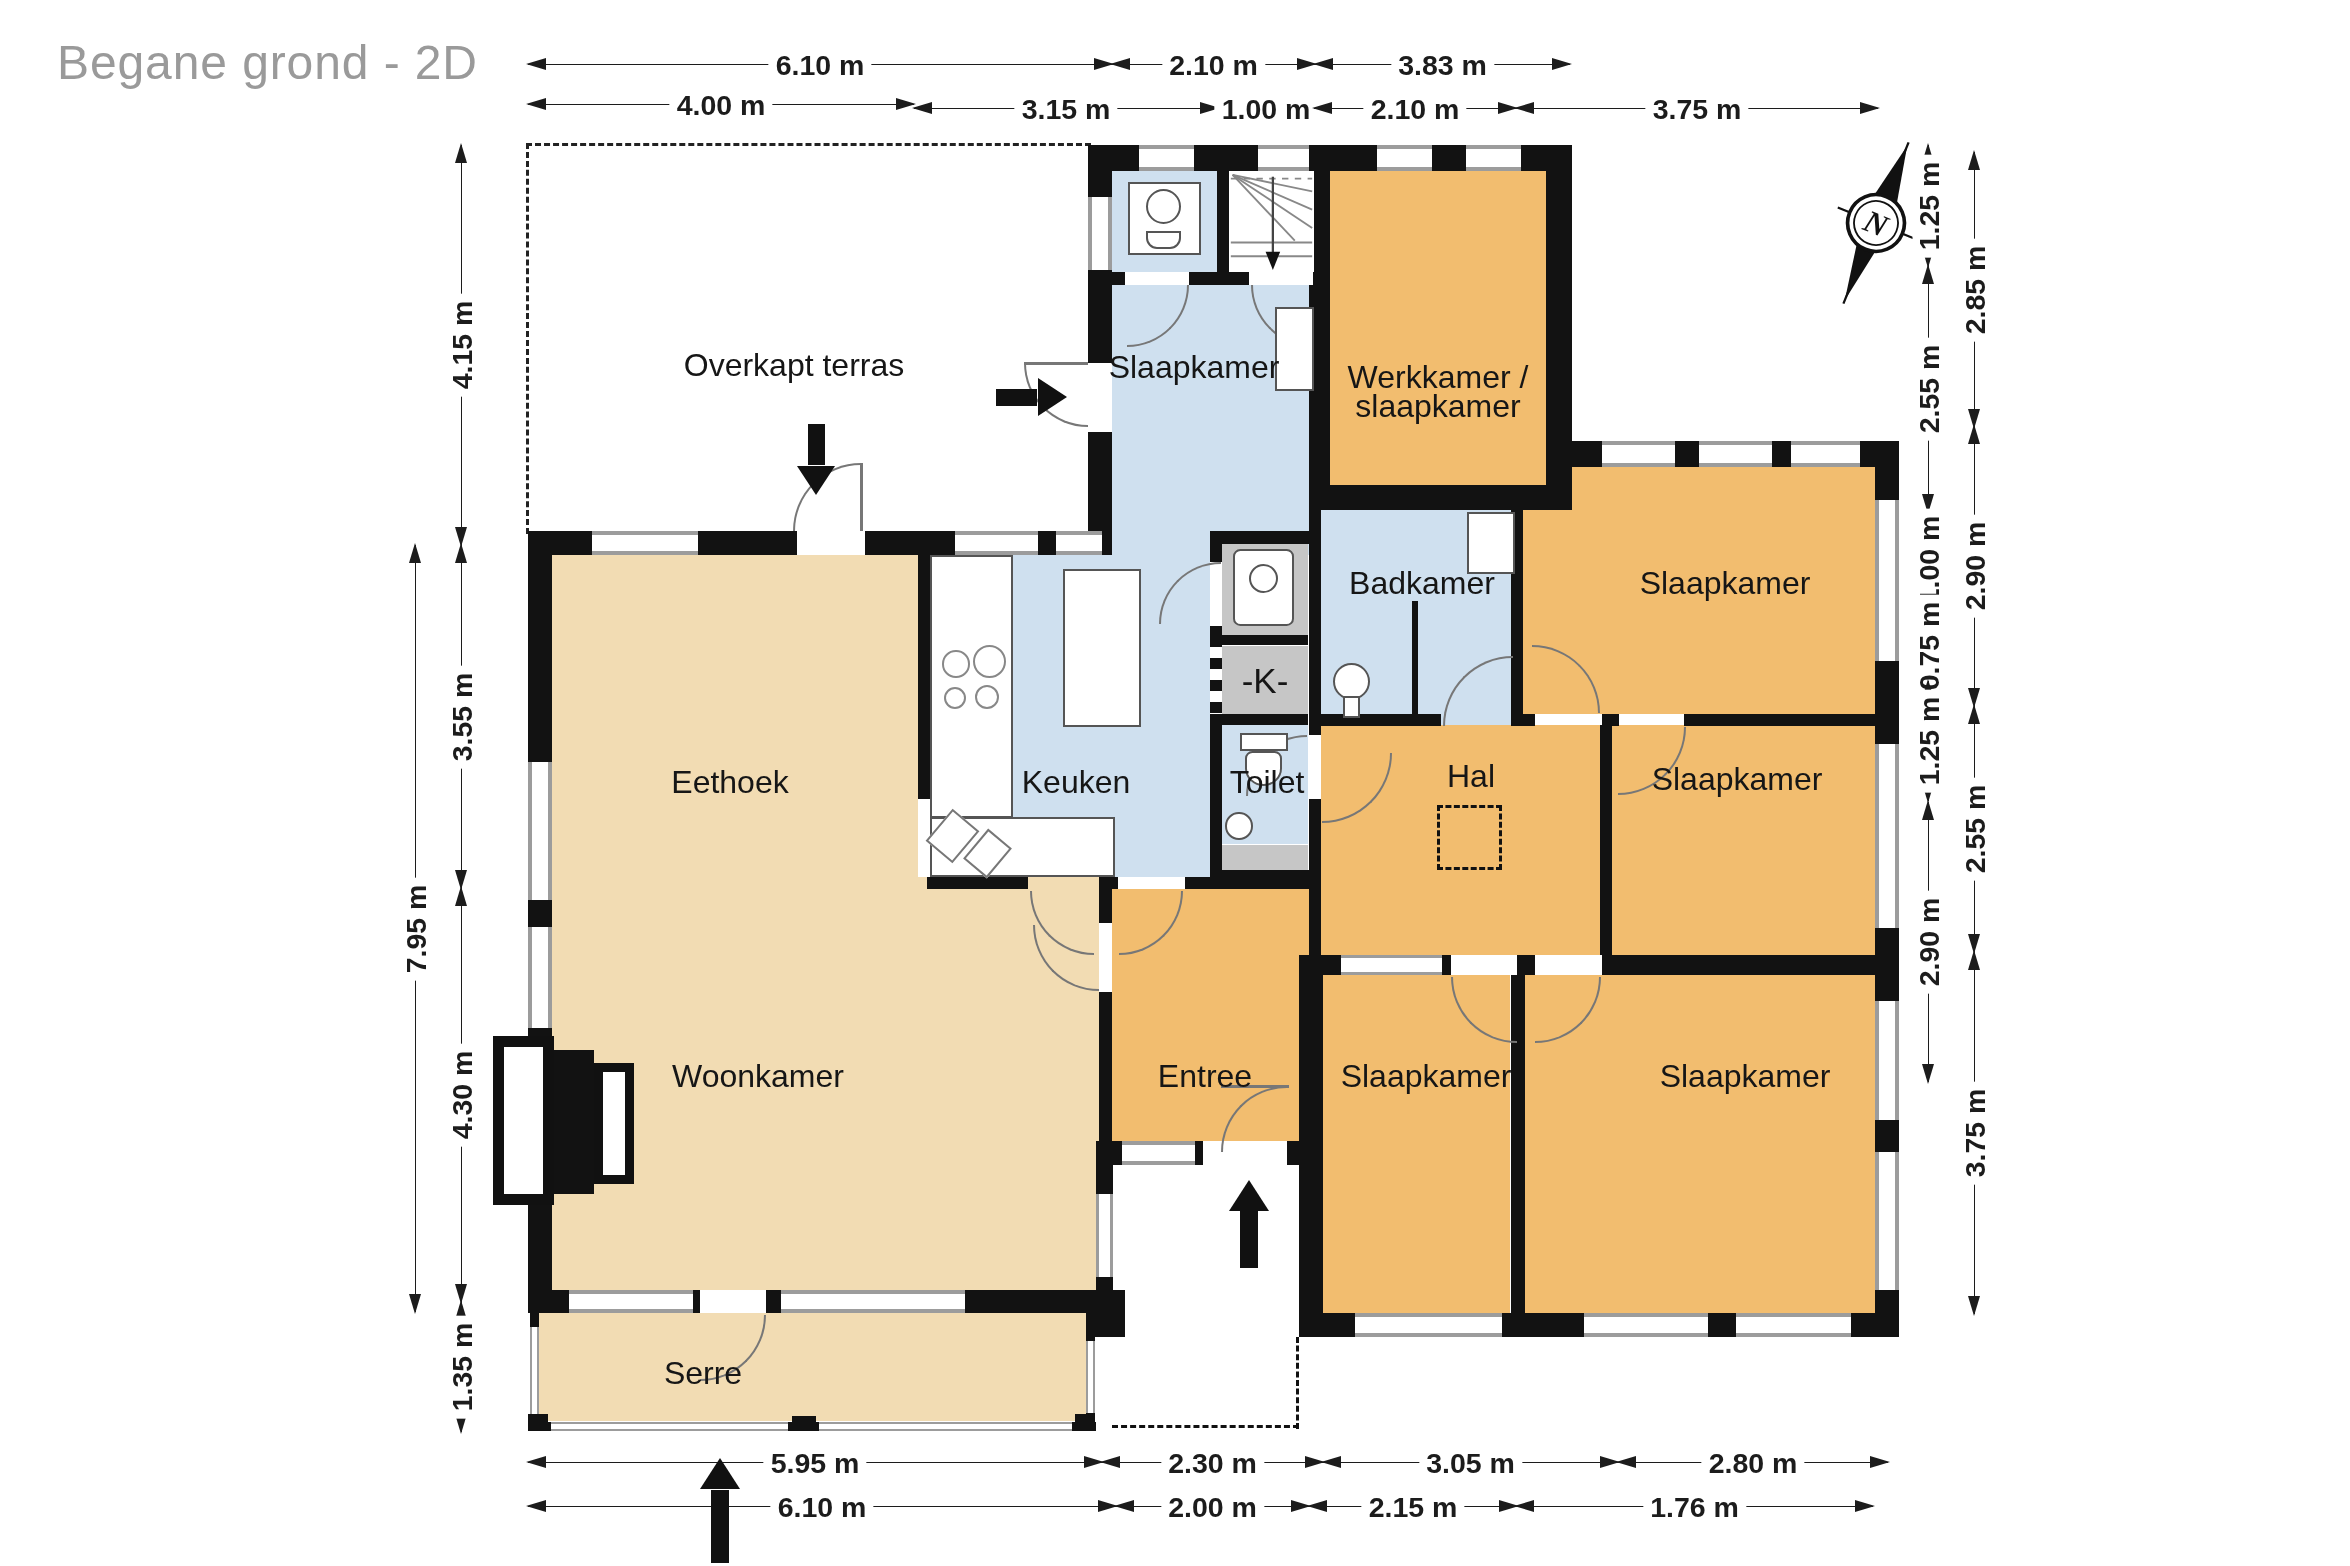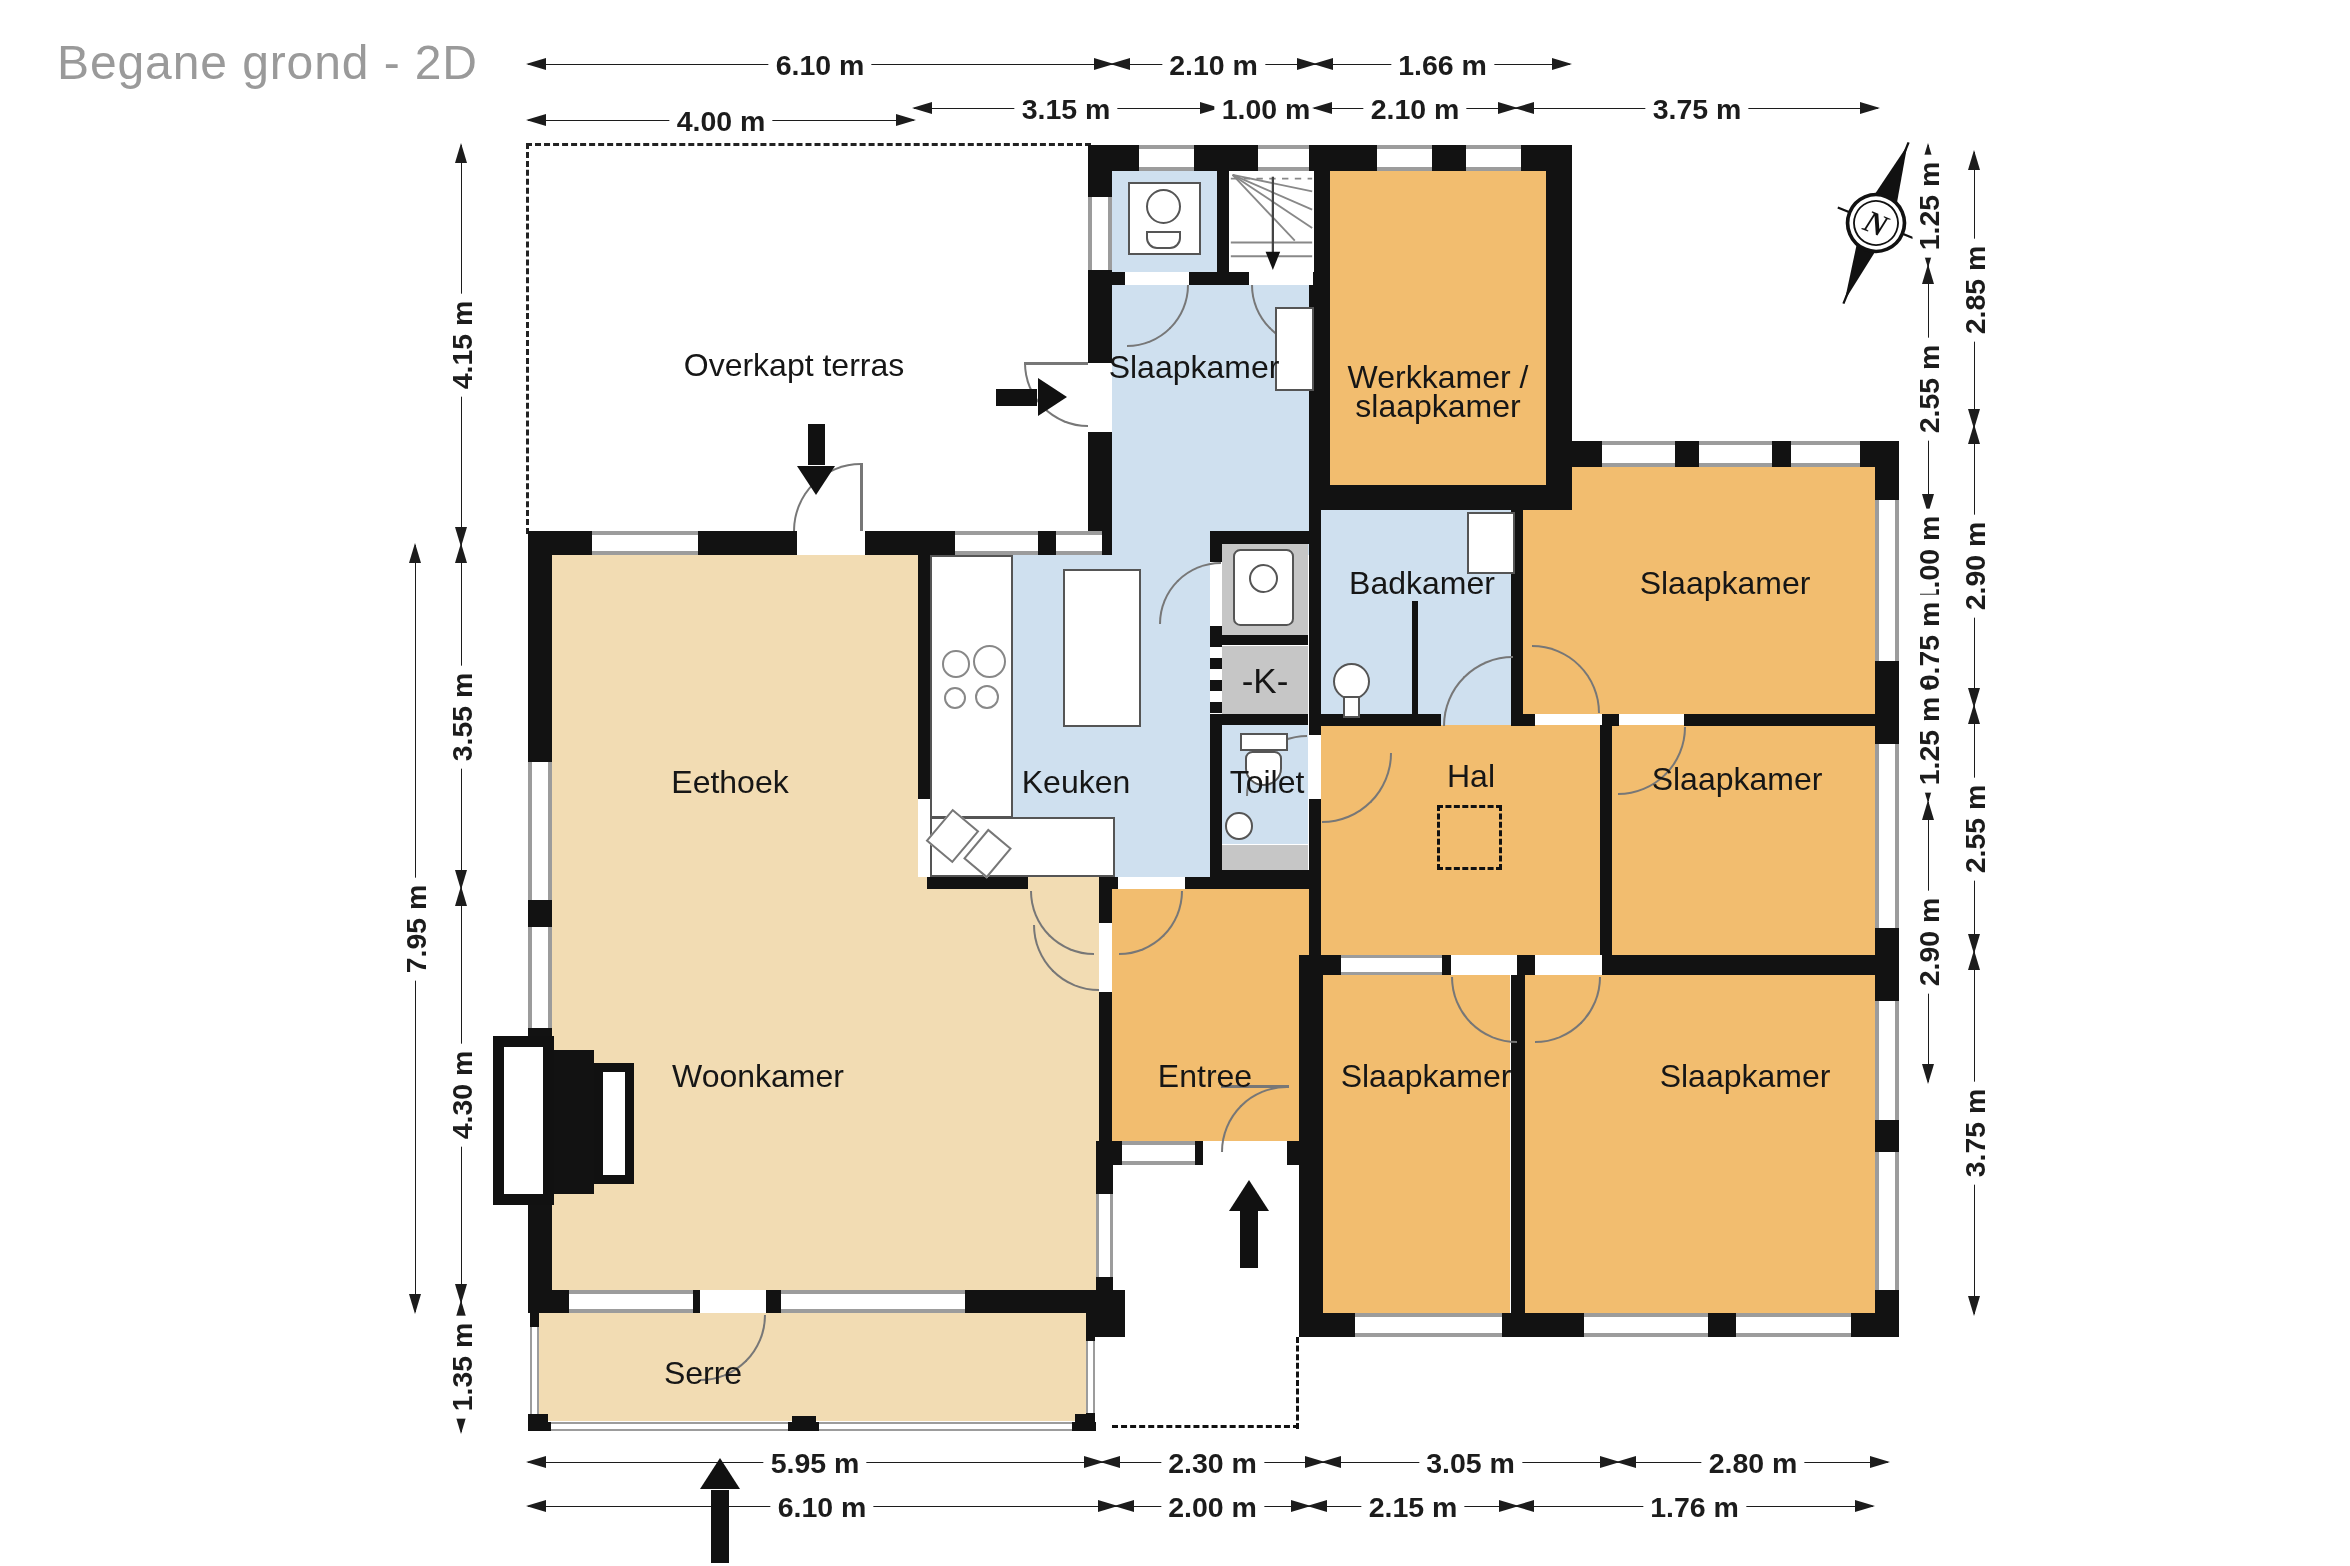--- a/index.html
+++ b/index.html
@@ -283,24 +283,24 @@
       <b class="dlab">6.10 m</b>
     </div>
   <div class="hdim" style="left:1112px;top:64px;width:203px">
     <i class="ah aw"></i>
       <i class="ah ae"></i>
       <b class="dlab">2.10 m</b>
     </div>
   <div class="hdim" style="left:1315px;top:64px;width:255px">
     <i class="ah aw"></i>
       <i class="ah ae"></i>
-      <b class="dlab">1.66 m</b>
-    </div>
-
-  <div class="hdim" style="left:528px;top:120px;width:386px">
+      <b class="dlab">3.83 m</b>
+    </div>
+
+  <div class="hdim" style="left:528px;top:104px;width:386px">
     <i class="ah aw"></i>
       <i class="ah ae"></i>
       <b class="dlab">4.00 m</b>
     </div>
   <div class="hdim" style="left:914px;top:108px;width:304px">
     <i class="ah aw"></i>
       <i class="ah ae"></i>
       <b class="dlab">3.15 m</b>
     </div>
   <div class="hdim" style="left:1218px;top:108px;width:96px">

